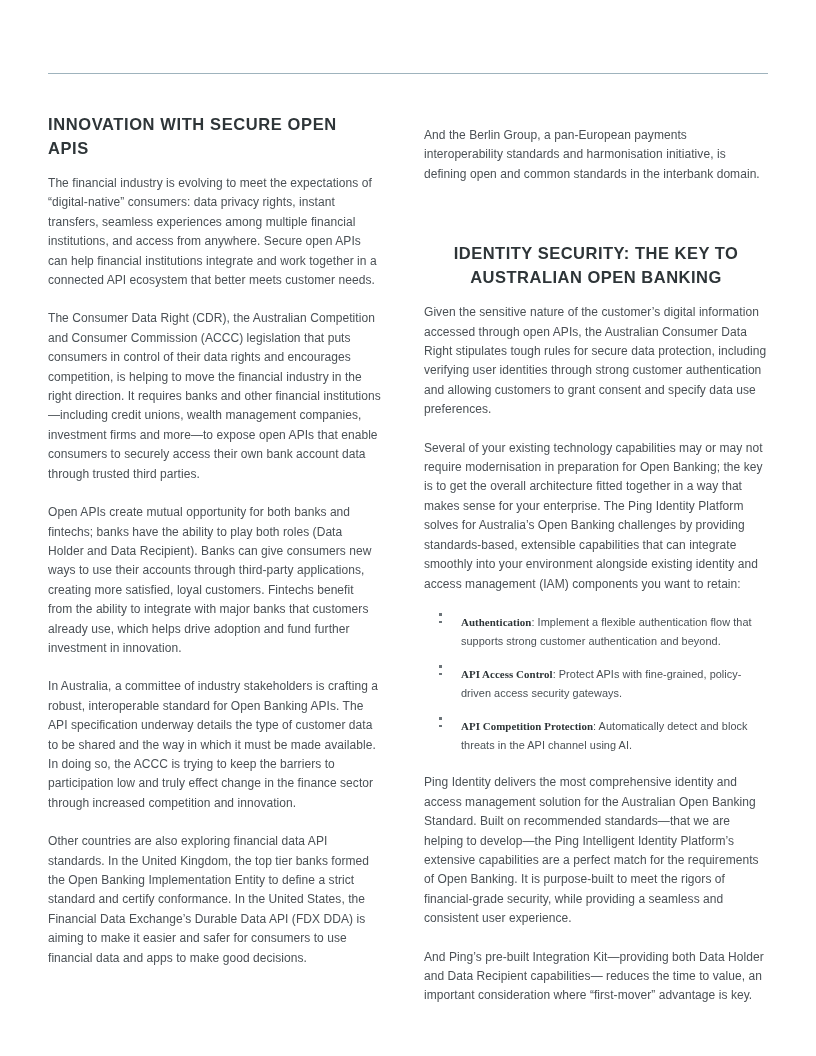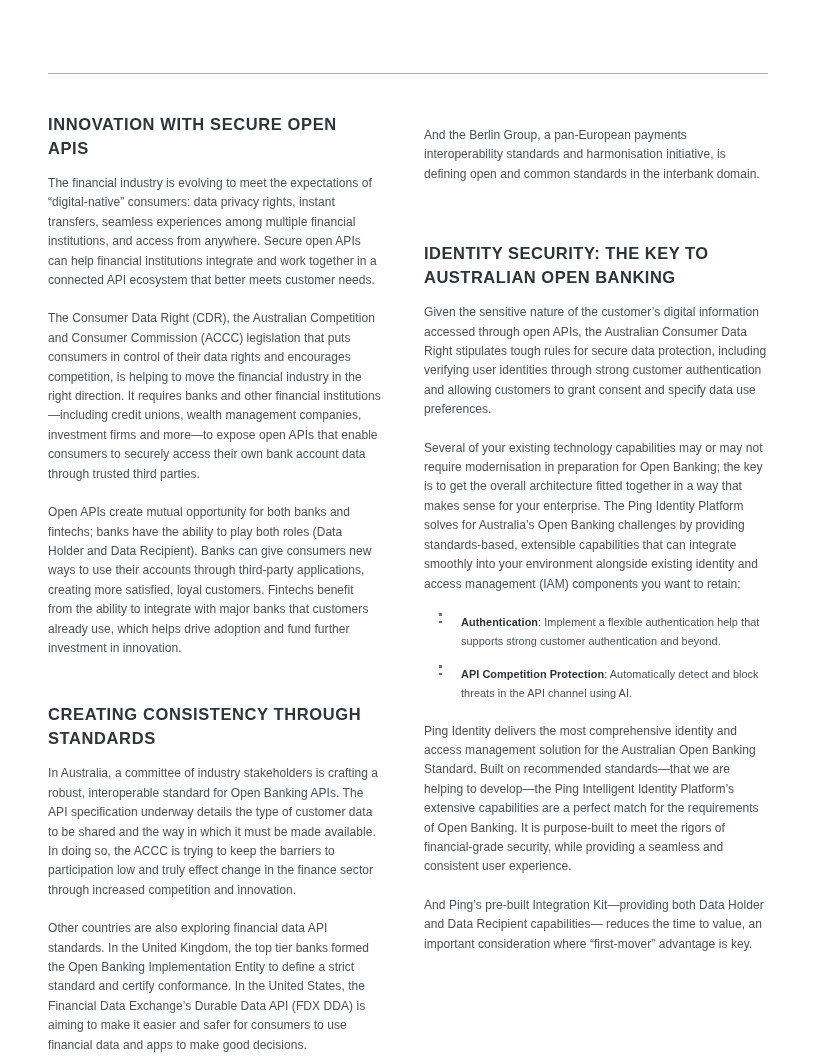--- a/index.html
+++ b/index.html
@@ -55,20 +55,21 @@
     text-transform: uppercase;
   }
   .col-right h2.section-heading {
     letter-spacing: 0.5px;
   }
   h2.spaced-above {
     margin-top: 44px;
   }
   h2.spaced-above-right {
     margin-top: 57px;
+    text-align: center;
   }
   p.body {
     font-size: 12px;
     line-height: 19.4px;
     color: #4a5055;
     margin: 14px 0 19px 0;
     letter-spacing: 0.06px;
   }
   p.body:last-child { margin-bottom: 0; }
 
@@ -101,20 +102,21 @@
     position: absolute;
     left: 0;
     top: 8px;
     width: 2.5px;
     height: 2.5px;
     background: #6b7378;
   }
   ul.feature-list li b {
     font-weight: 700;
     color: #2e3538;
+    font-family: Liberation Serif, serif;
   }
   .list-block { margin-bottom: 18px; }
 </style>
 </head>
 <body>
 
 <div class="page">
 
   <div class="top-rule"></div>
 
@@ -123,21 +125,20 @@
     <div class="col col-left">
 
       <h2 class="section-heading">INNOVATION WITH SECURE OPEN APIs</h2>
 
       <p class="body">The financial industry is evolving to meet the expectations of “digital-native” consumers: data privacy rights, instant transfers, seamless experiences among multiple financial institutions, and access from anywhere. Secure open APIs can help financial institutions integrate and work together in a connected API ecosystem that better meets customer needs.</p>
 
       <p class="body">The Consumer Data Right (CDR), the Australian Competition and Consumer Commission (ACCC) legislation that puts consumers in control of their data rights and encourages competition, is helping to move the financial industry in the right direction. It requires banks and other financial institutions—including credit unions, wealth management companies, investment firms and more—to expose open APIs that enable consumers to securely access their own bank account data through trusted third parties.</p>
 
       <p class="body">Open APIs create mutual opportunity for both banks and fintechs; banks have the ability to play both roles (Data Holder and Data Recipient). Banks can give consumers new ways to use their accounts through third-party applications, creating more satisfied, loyal customers. Fintechs benefit from the ability to integrate with major banks that customers already use, which helps drive adoption and fund further investment in innovation.</p>
 
-      <h2 class="section-heading spaced-above">CREATING CONSISTENCY THROUGH STANDARDS</h2>
 
       <p class="body">In Australia, a committee of industry stakeholders is crafting a robust, interoperable standard for Open Banking APIs. The API specification underway details the type of customer data to be shared and the way in which it must be made available. In doing so, the ACCC is trying to keep the barriers to participation low and truly effect change in the finance sector through increased competition and innovation.</p>
 
 
       <p class="body">Other countries are also exploring financial data API standards. In the United Kingdom, the top tier banks formed the Open Banking Implementation Entity to define a strict standard and certify conformance. In the United States, the Financial Data Exchange’s Durable Data API (FDX DDA) is aiming to make it easier and safer for consumers to use financial data and apps to make good decisions.</p>
 
     </div>
 
     <div class="col col-right">
 
@@ -146,21 +147,25 @@
       <h2 class="section-heading spaced-above-right">IDENTITY SECURITY: THE KEY TO AUSTRALIAN OPEN BANKING</h2>
 
       <p class="body">Given the sensitive nature of the customer’s digital information accessed through open APIs, the Australian Consumer Data Right stipulates tough rules for secure data protection, including verifying user identities through strong customer authentication and allowing customers to grant consent and specify data use preferences.</p>
 
       <p class="body">Several of your existing technology capabilities may or may not require modernisation in preparation for Open Banking; the key is to get the overall architecture fitted together in a way that makes sense for your enterprise. The Ping Identity Platform solves for Australia’s Open Banking challenges by providing standards-based, extensible capabilities that can integrate smoothly into your environment alongside existing identity and access management (IAM) components you want to retain:</p>
 
       <div class="list-block">
         <ul class="feature-list">
           <li>
             <span class="marker"></span>
-            <b>Authentication</b><span>: Implement a flexible authentication help that supports strong customer authentication and beyond.</span>
+            <b>Authentication</b><span>: Implement a flexible authentication flow that supports strong customer authentication and beyond.</span>
+          </li>
+          <li>
+            <span class="marker"></span>
+            <b>API Access Control</b><span>: Protect APIs with fine-grained, policy-driven access security gateways.</span>
           </li>
           <li>
             <span class="marker"></span>
             <b>API Competition Protection</b><span>: Automatically detect and block threats in the API channel using AI.</span>
           </li>
         </ul>
       </div>
 
       <p class="body">Ping Identity delivers the most comprehensive identity and access management solution for the Australian Open Banking Standard. Built on recommended standards—that we are helping to develop—the Ping Intelligent Identity Platform’s extensive capabilities are a perfect match for the requirements of Open Banking. It is purpose-built to meet the rigors of financial-grade security, while providing a seamless and consistent user experience.</p>
 

